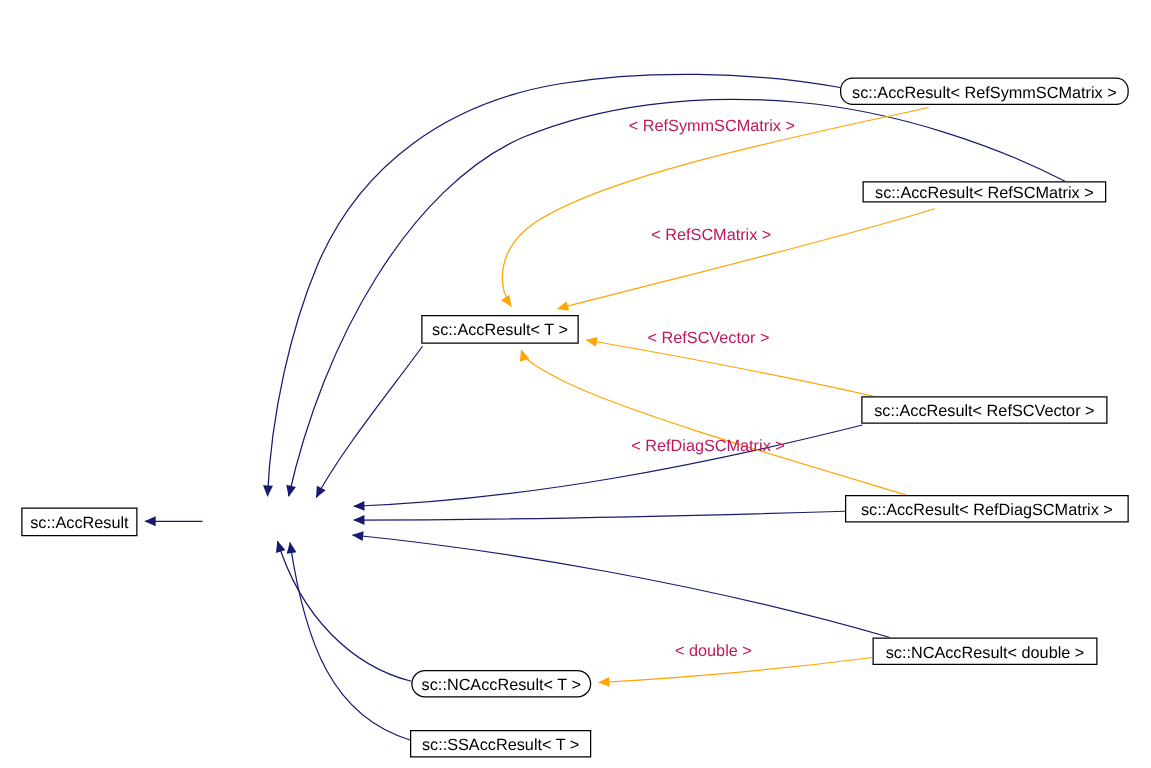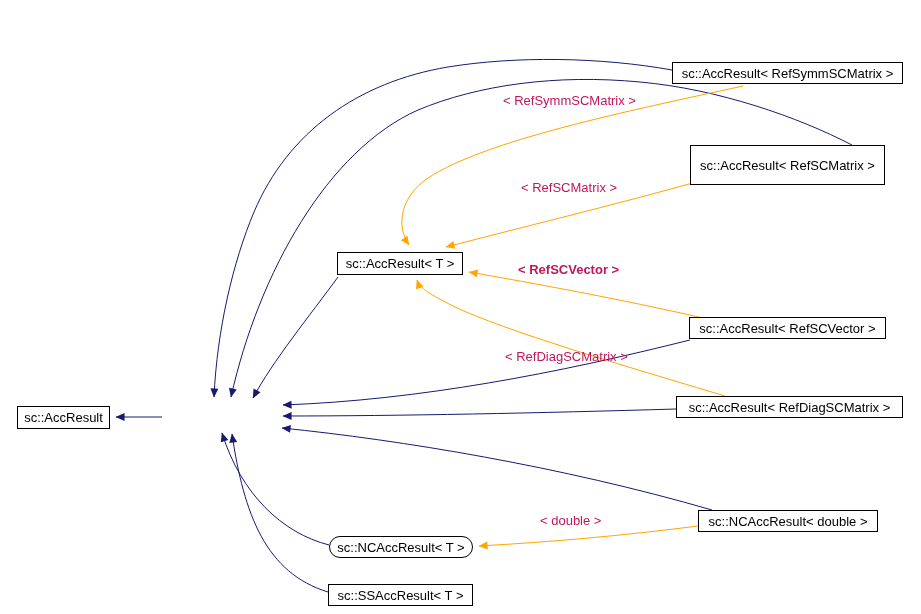--- a/index.html
+++ b/index.html
@@ -88,37 +88,37 @@
     <path class="edge-template" d="M 703,318 C 620,299 532,283 469,272" marker-end="url(#ah-orange)"></path>
     <path class="edge-template" d="M 725,396 C 625,366 505,331 453,306 C 430,294 420,289 417,280" marker-end="url(#ah-orange)"></path>
     <path class="edge-template" d="M 698,526 C 620,536 550,542 479,546" marker-end="url(#ah-orange)"></path>
   </svg>
 
   <div class="node" style="left:17px; top:406px; width:93px; height:23px;">sc::AccResult</div>
 
 
   <div class="node" style="left:337px; top:252px; width:126px; height:23px;">sc::AccResult&lt; T &gt;</div>
 
-  <div class="node" style="left:672px; top:62px; width:231px; height:22px;">sc::AccResult&lt; RefSymmSCMatrix &gt;</div>
+  <div class="node" style="left:672px; top:62px; width:231px; height:22px;border-radius:10px;">sc::AccResult&lt; RefSymmSCMatrix &gt;</div>
 
-  <div class="node" style="left:690px; top:145px; width:195px; height:40px;">sc::AccResult&lt; RefSCMatrix &gt;</div>
+  <div class="node" style="left:690px; top:145px; width:195px; height:17px;">sc::AccResult&lt; RefSCMatrix &gt;</div>
 
   <div class="node" style="left:689px; top:317px; width:197px; height:22px;">sc::AccResult&lt; RefSCVector &gt;</div>
 
   <div class="node" style="left:676px; top:396px; width:227px; height:22px;">sc::AccResult&lt; RefDiagSCMatrix &gt;</div>
 
   <div class="node" style="left:698px; top:510px; width:180px; height:22px;">sc::NCAccResult&lt; double &gt;</div>
 
   <div class="node" style="left:329px; top:536px; width:144px; height:22px;border-radius:11px;">sc::NCAccResult&lt; T &gt;</div>
 
   <div class="node" style="left:328px; top:584px; width:145px; height:22px;">sc::SSAccResult&lt; T &gt;</div>
 
   <div class="edge-label" style="left:503px; top:93px;">&lt; RefSymmSCMatrix &gt;</div>
 
   <div class="edge-label" style="left:521px; top:180px;">&lt; RefSCMatrix &gt;</div>
 
-  <div class="edge-label" style="left:518px; top:262px;font-weight:bold;">&lt; RefSCVector &gt;</div>
+  <div class="edge-label" style="left:518px; top:262px;">&lt; RefSCVector &gt;</div>
 
   <div class="edge-label" style="left:505px; top:330px;margin-top:19px;">&lt; RefDiagSCMatrix &gt;</div>
 
   <div class="edge-label" style="left:540px; top:513px;">&lt; double &gt;</div>
 
 </div>
 
 </body></html>

